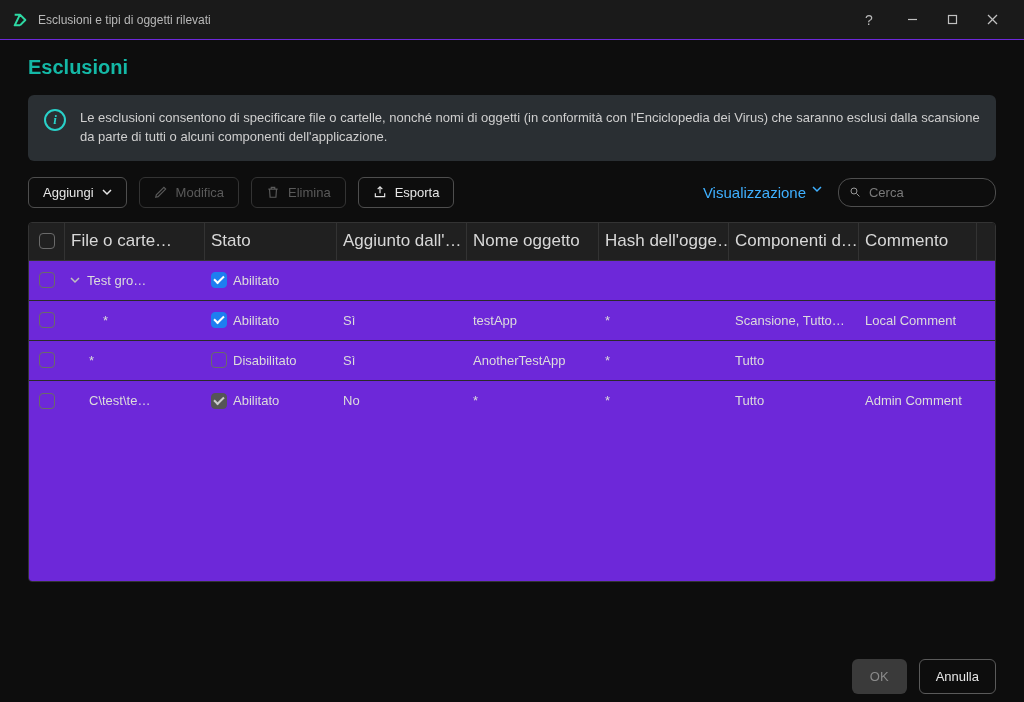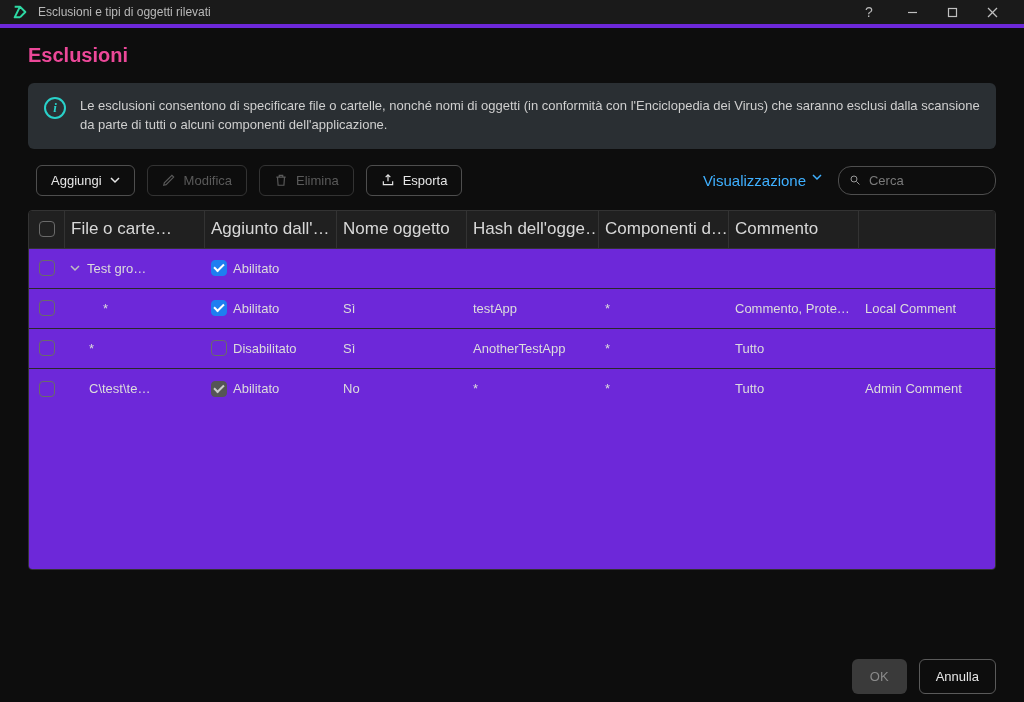--- a/index.html
+++ b/index.html
@@ -1,31 +1,31 @@
 <!DOCTYPE html>
 <html><head>
 <meta charset="utf-8">
 <style>
 * { box-sizing: border-box; margin: 0; padding: 0; }
 body { font-family: -apple-system, BlinkMacSystemFont, 'Segoe UI', Arial, sans-serif; background: #0d0d0d; color: #e6e6e6; width: 1024px; height: 702px; overflow: hidden; font-size: 13px; }
 
-.titlebar { display: flex; align-items: center; height: 28px; padding: 5px 12px; background: #1a1a1a; border-bottom: 4px solid #6d28d9; }
+.titlebar { display: flex; align-items: center; height: 40px; padding: 5px 12px; background: #1a1a1a; border-bottom: 1px solid #6d28d9; }
 .titlebar .logo { width: 16px; height: 16px; margin-right: 10px; }
 .titlebar .title { flex: 1; color: #b8b8b8; font-size: 12px; }
 .titlebar .winbtn { width: 40px; height: 30px; display: flex; align-items: center; justify-content: center; color: #c0c0c0; cursor: pointer; }
 .titlebar .help { width: 30px; text-align: center; color: #b8b8b8; cursor: pointer; font-size: 14px; margin-right: 8px; }
 
 .content { padding: 16px 28px 0 28px; }
-h1 { font-size: 20px; font-weight: 600; color: #ec4899; margin-bottom: 16px; }
+h1 { font-size: 20px; font-weight: 600; color: #14b8a6; margin-bottom: 16px; }
 
 .info-banner { display: flex; align-items: flex-start; background: #2a2f33; border-radius: 6px; padding: 14px 16px; margin-bottom: 16px; gap: 14px; }
 .info-icon { flex-shrink: 0; width: 22px; height: 22px; border: 2px solid #29d1c9; border-radius: 50%; display: flex; align-items: center; justify-content: center; color: #29d1c9; font-size: 13px; font-weight: bold; font-style: italic; font-family: Georgia, serif; }
 .info-text { color: #cfcfcf; line-height: 1.45; font-size: 13px; }
 
-.toolbar { display: flex; align-items: center; gap: 12px; margin-bottom: 14px; margin-left: 8px; }
+.toolbar { display: flex; align-items: center; gap: 12px; margin-bottom: 14px; }
 .btn { display: inline-flex; align-items: center; gap: 8px; padding: 7px 14px; border-radius: 6px; border: 1px solid #4e4e4e; background: transparent; color: #e6e6e6; font-size: 13px; cursor: pointer; }
 .btn.disabled { border-color: #333; color: #5a5a5a; cursor: default; }
 .btn.disabled svg { stroke: #5a5a5a; }
 .btn svg { stroke: #e6e6e6; }
 .spacer { flex: 1; }
 .viz-link { color: #3fb0ff; font-size: 15px; cursor: pointer; display: inline-flex; gap: 6px; margin-right: 4px; }
 .search-wrap { display: flex; align-items: center; border: 1px solid #4e4e4e; border-radius: 13px; padding: 6px 10px; width: 158px; gap: 8px; }
 .search-wrap input { background: transparent; border: none; outline: none; color: #e6e6e6; font-size: 13px; width: 100%; }
 .search-wrap input::placeholder { color: #7a7a7a; }
 
@@ -131,20 +131,21 @@
       <input placeholder="Cerca" style="">
     </div>
   </div>
 
   <div class="table">
     <div class="thead">
       <div class="th checkcol">
           <span class="chk"></span>
         </div>
       <div class="th">File o carte…</div>
+      <div class="th">Stato</div>
       <div class="th">Aggiunto dall'…</div>
       <div class="th">Nome oggetto</div>
       <div class="th">Hash dell'ogge…</div>
       <div class="th">Componenti d…</div>
       <div class="th">Commento</div>
       <div class="th"></div>
     </div>
     <div class="tbody-area" id="tbody">
         <div class="trow">
           <div class="td checkcol">
@@ -176,21 +177,21 @@
           <div class="td indent-2">
             <span>*</span>
           </div>
           <div class="td">
             <span class="chk checked"></span>
             <span>Abilitato</span>
           </div>
           <div class="td">Sì</div>
           <div class="td">testApp</div>
           <div class="td">*</div>
-          <div class="td">Commento, Prote…</div>
+          <div class="td">Scansione, Tutto…</div>
           <div class="td">Local Comment</div>
           <div class="td"></div>
         </div>
         <div class="trow">
           <div class="td checkcol">
             <span class="chk"></span>
           </div>
           <div class="td indent-3">
             <span>*</span>
           </div>

